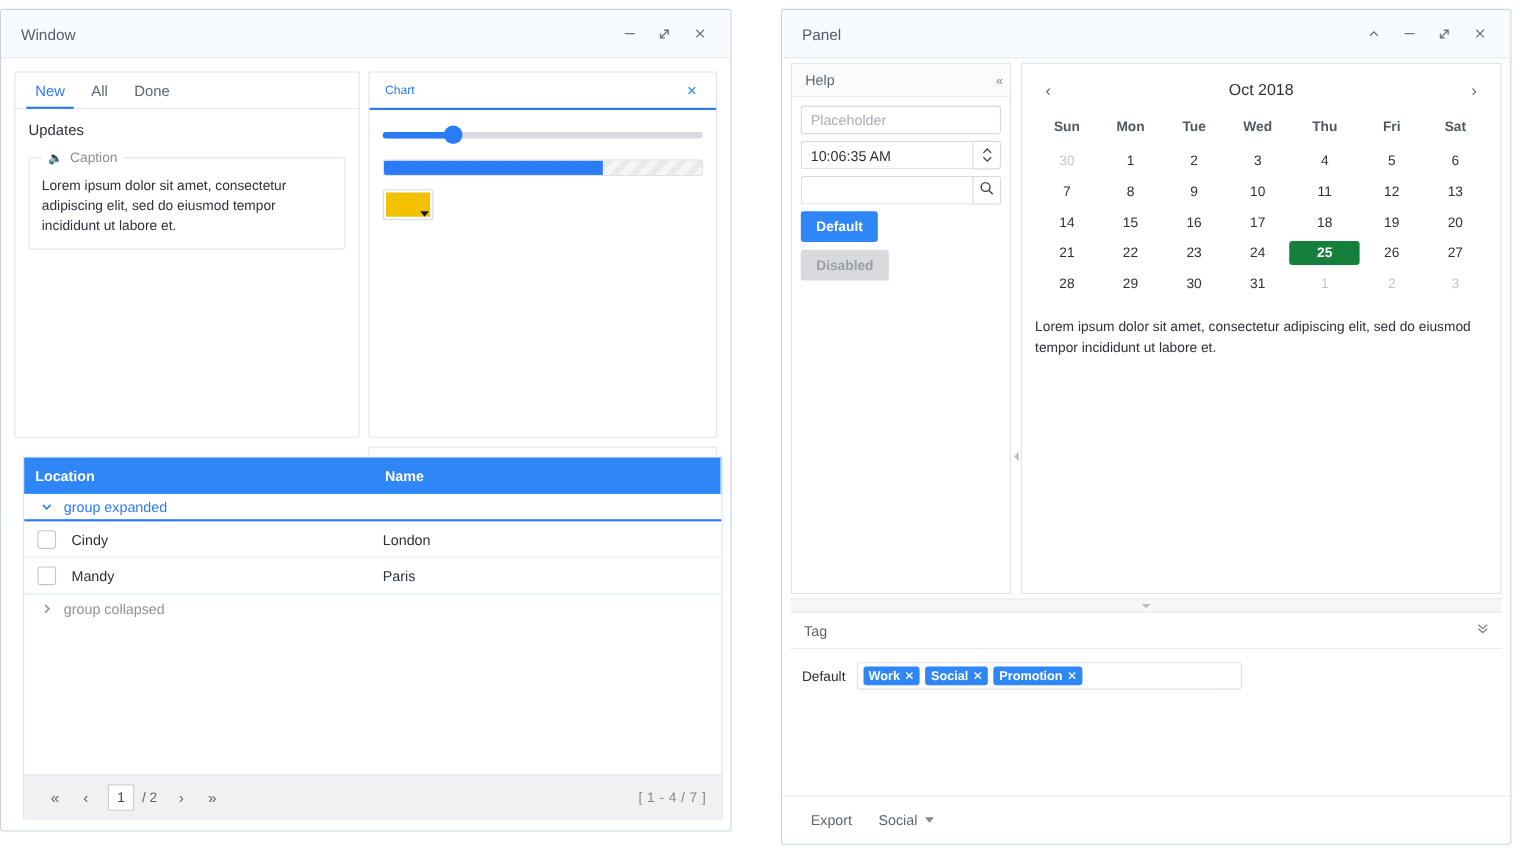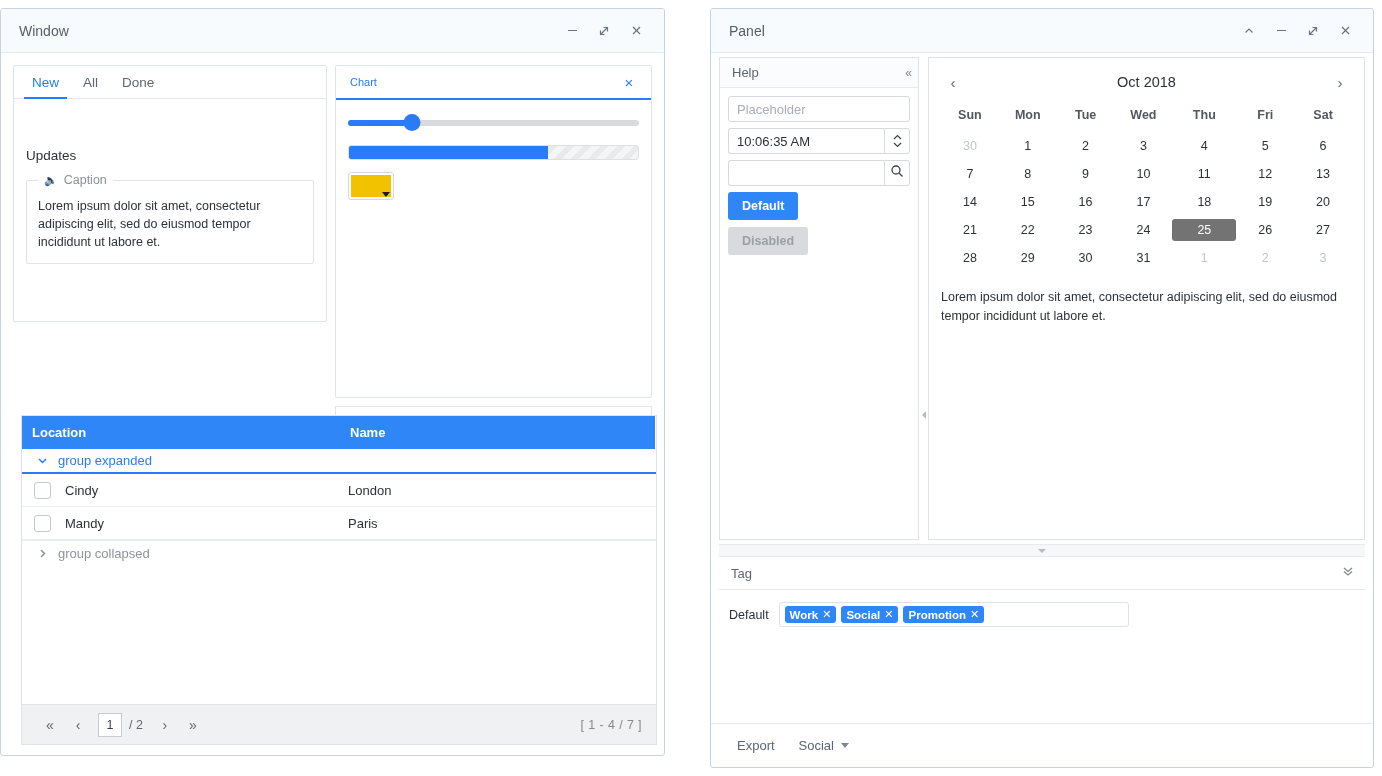--- a/index.html
+++ b/index.html
@@ -51,21 +51,21 @@
 
   .lw-body { padding: 12px 12px 0 12px; display: flex; gap: 8px; }
 
   .card {
     border: 1px solid #dfe4ea;
     border-radius: 2px;
     background: #fff;
   }
 
   
-  .tabcard { width: 316px; height: 257px; display: flex; flex-direction: column; gap: 37px; }
+  .tabcard { width: 316px; height: 333px; display: flex; flex-direction: column; }
   .tabstrip {
     display: flex;
     border-bottom: 1px solid #e3e7ec;
     padding: 0 6px;
     height: 33px;
   }
   .tab {
     padding: 0 12px;
     font-size: 13.5px;
     color: #5c6670;
@@ -351,21 +351,21 @@
     display: flex; align-items: center; justify-content: center;
     height: 28px; font-size: 12.5px; color: #2c3138;
     cursor: pointer;
   }
   .cal-cell .pill {
     min-width: 38px; height: 22px; padding: 0 6px;
     display: flex; align-items: center; justify-content: center;
     border-radius: 3px;
   }
   .cal-cell.muted { color: #c2c6cb; }
-  .cal-cell.sel .pill { background: #737373; color: #fff; font-weight: normal; min-width: 64px; }
+  .cal-cell.sel .pill { background: #15803d; color: #fff; font-weight: bold; min-width: 64px; }
   .cal-text {
     margin-top: 16px; font-size: 12.5px; color: #2c3138; line-height: 1.5;
   }
 
   .hsplit {
     height: 13px; background: #f5f7f9;
     border-top: 1px solid #e7ebef; border-bottom: 1px solid #e7ebef;
     display: flex; align-items: center; justify-content: center;
     cursor: row-resize;
     margin: 4px 8px 0 8px;

